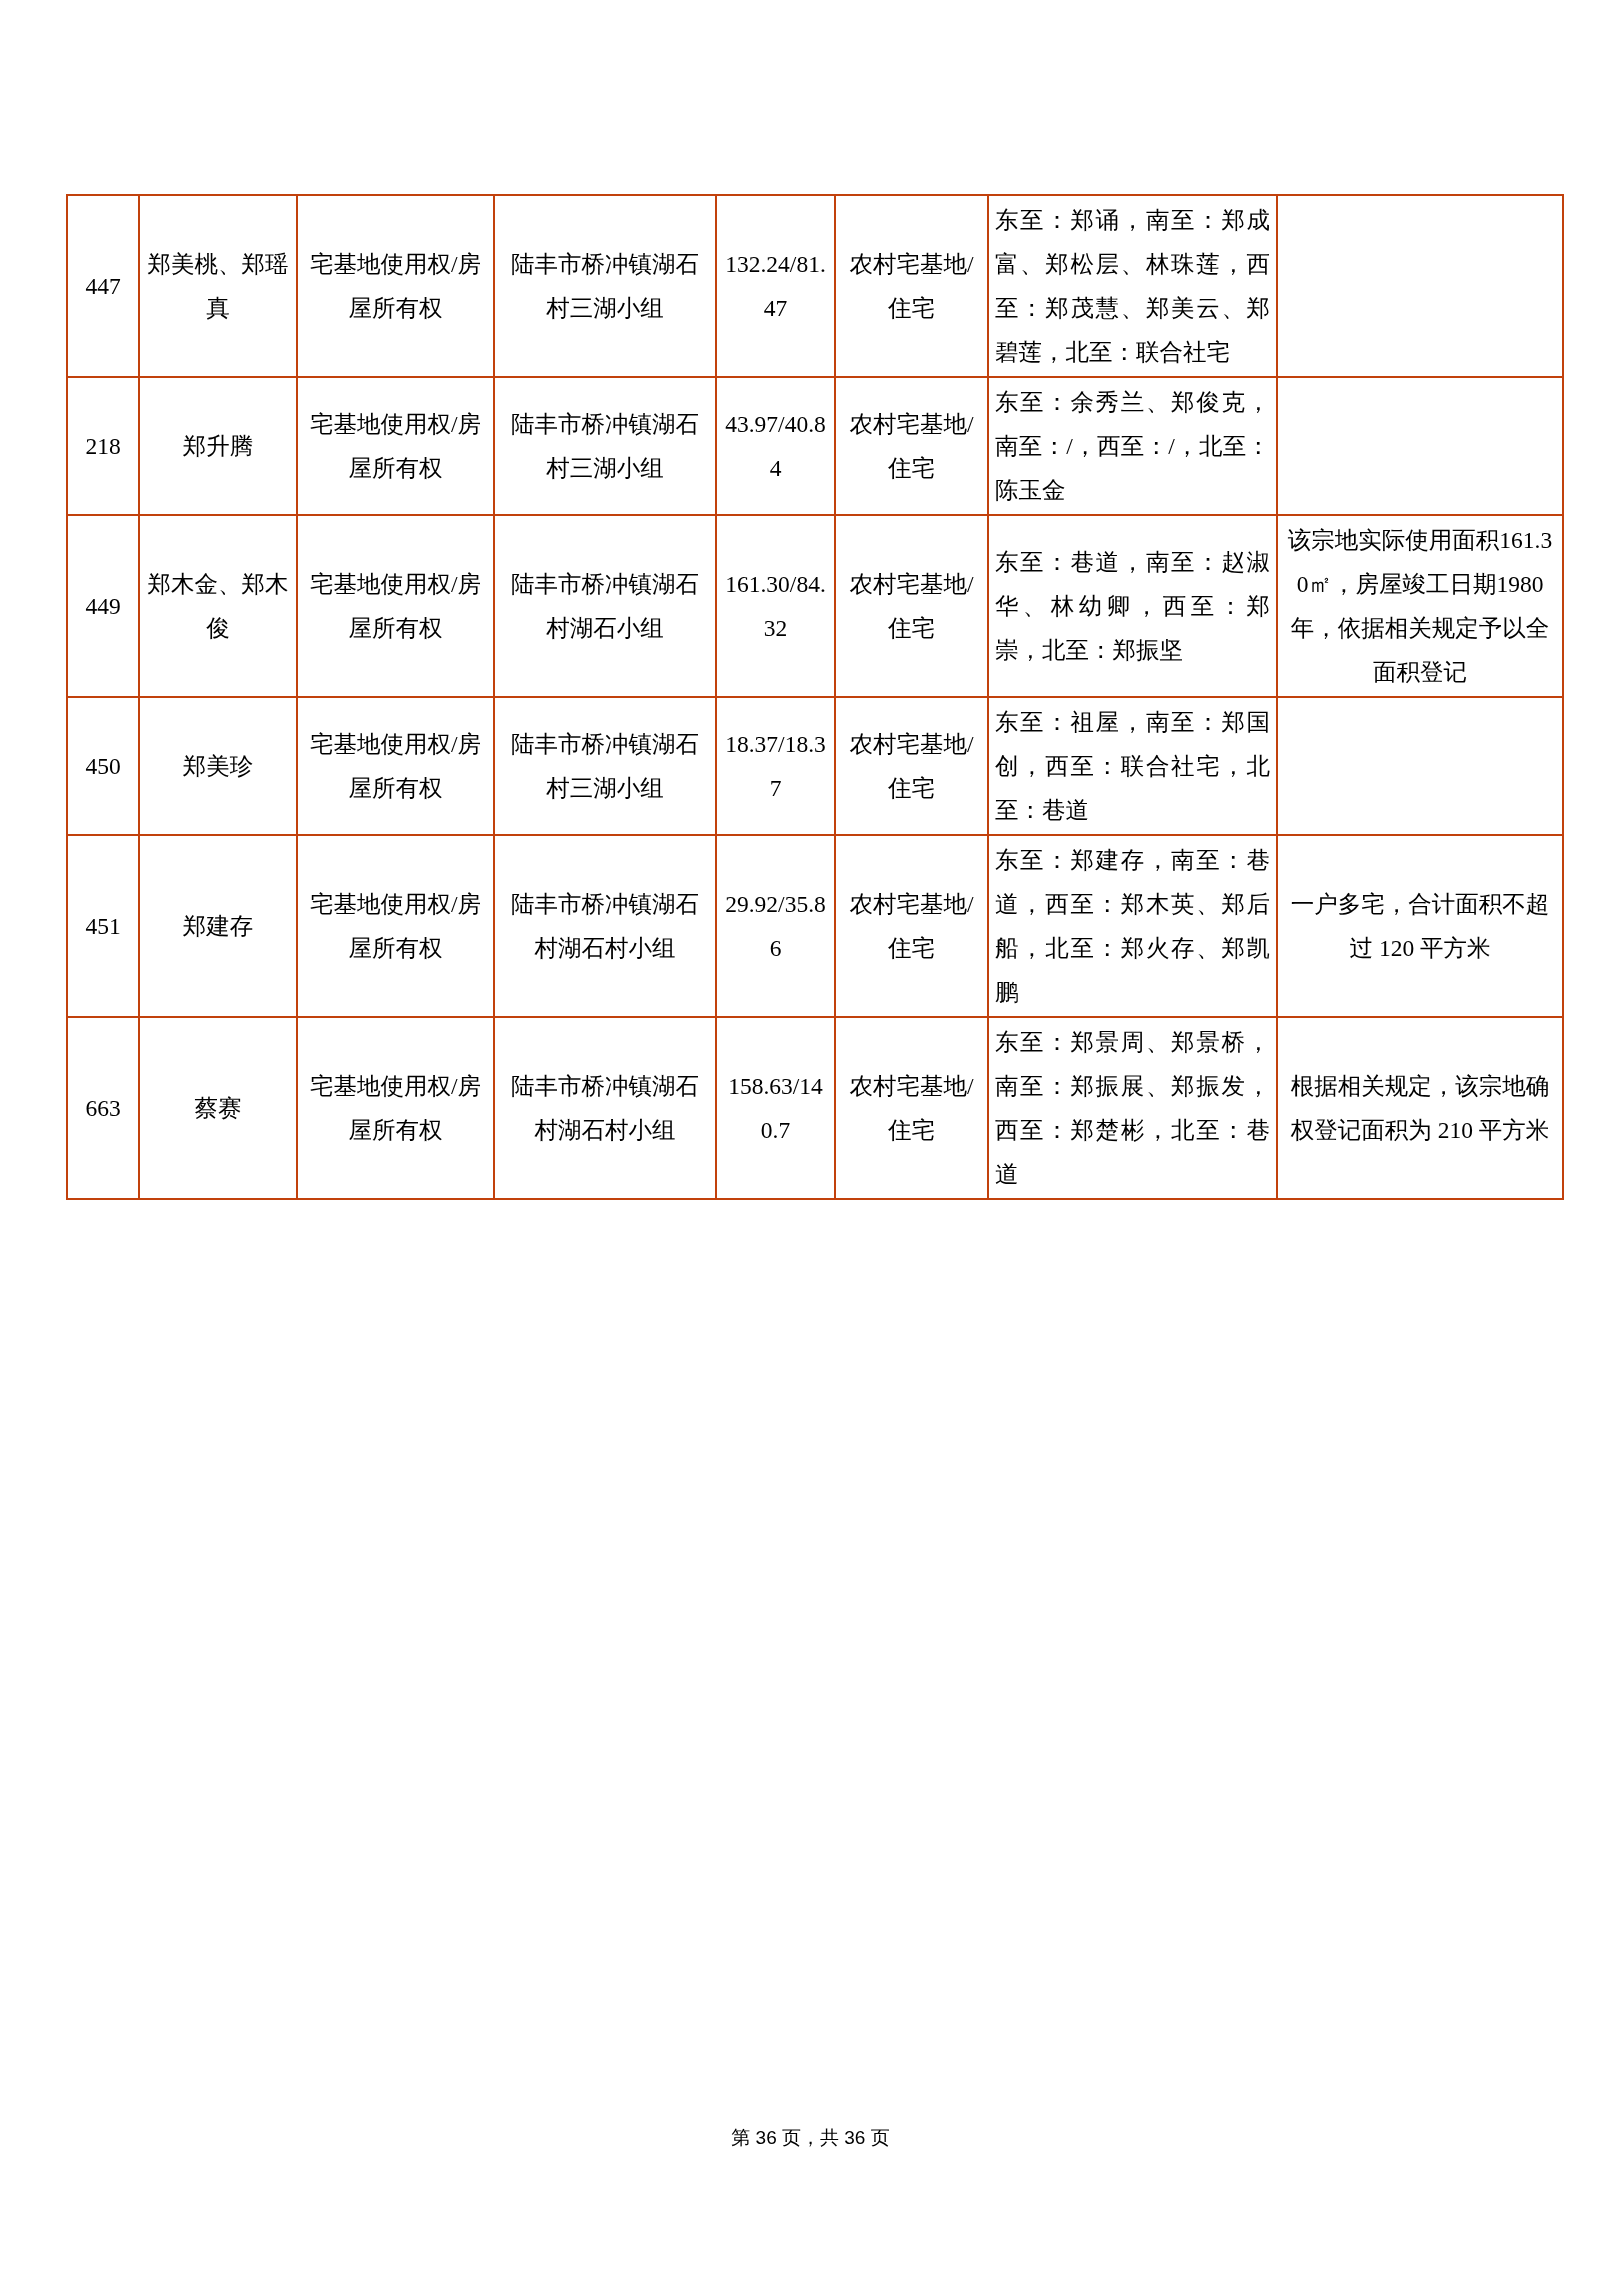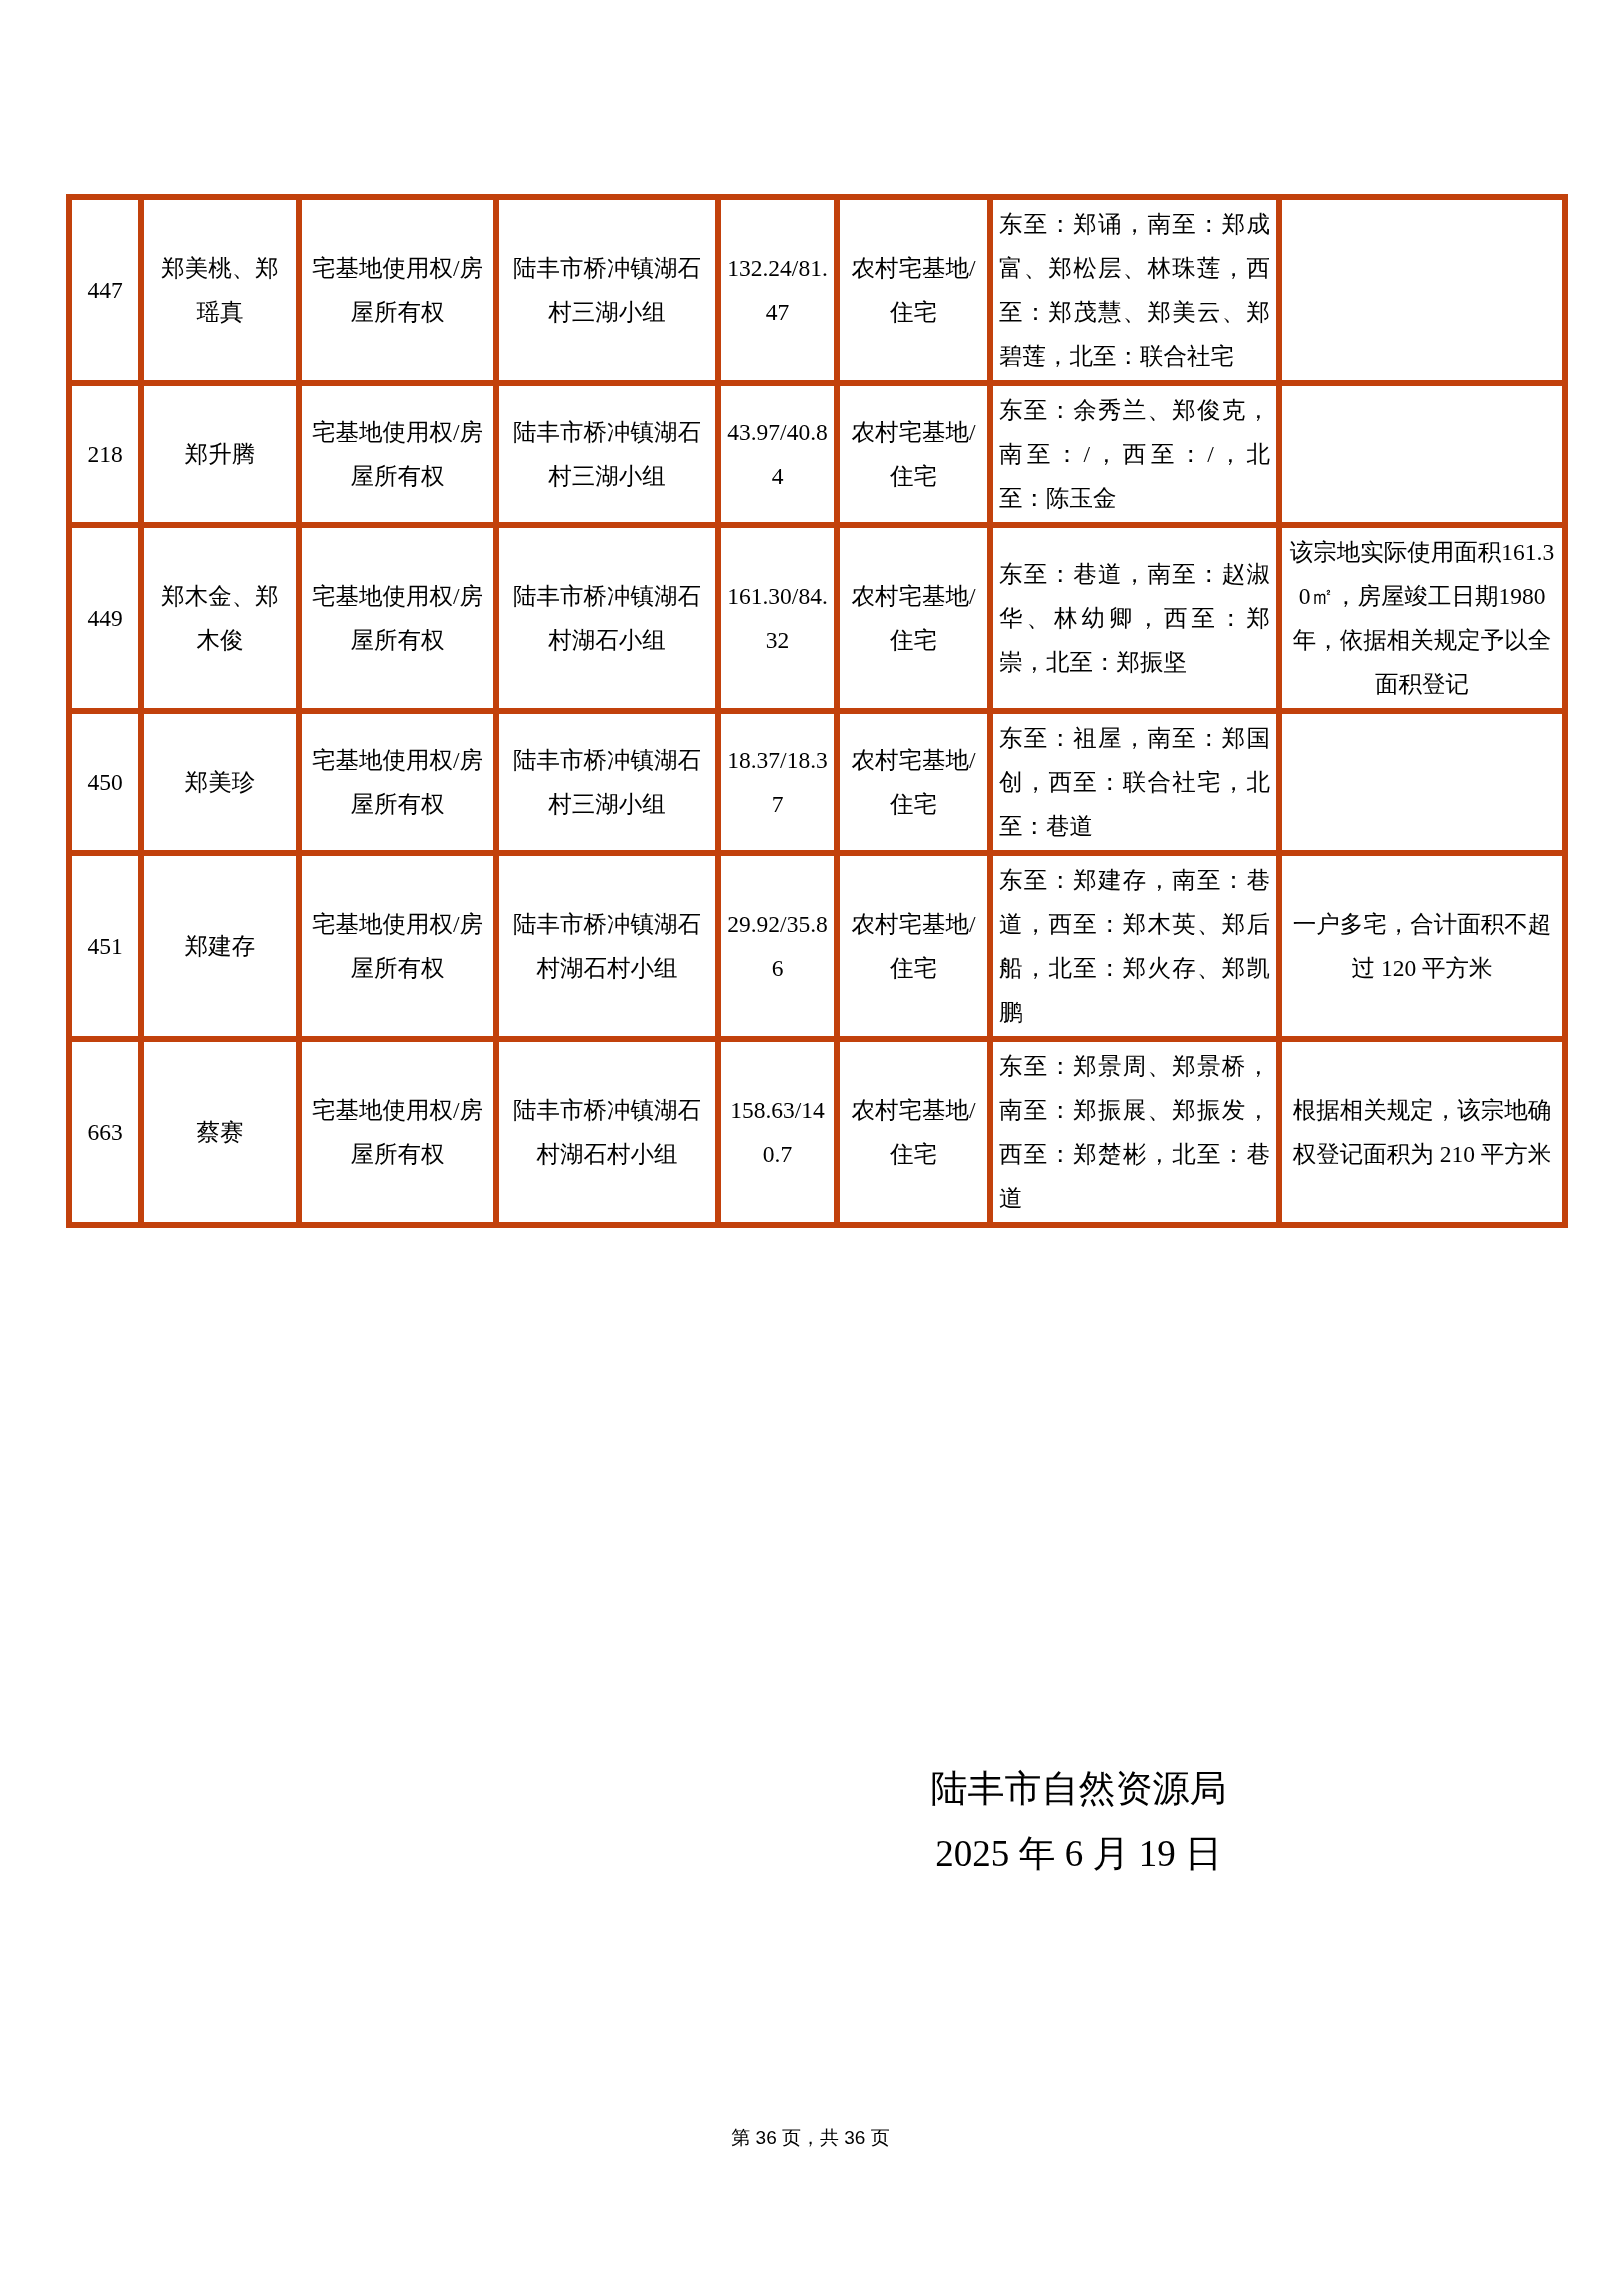--- a/index.html
+++ b/index.html
@@ -20,21 +20,21 @@
   table.records {
     position: absolute;
     left: 66px;
     top: 194px;
     width: 1496px;
     border-collapse: collapse;
     table-layout: fixed;
     border: 2.9px solid #000;
   }
   table.records td {
-    border: 6px solid #c2410c;
+    border: 2px solid #c2410c;
     font-size: 23.5px;
     line-height: 44px;
     text-align: center;
     vertical-align: middle;
     padding: 2px 5.9px;
     word-break: break-all;
     overflow: hidden;
   }
   table.records td.c-bound {
     text-align: justify;
@@ -148,21 +148,17 @@
           <td class="c-loc">陆丰市桥冲镇湖石村湖石村小组</td>
           <td class="c-area">158.63/140.7</td>
           <td class="c-use">农村宅基地/住宅</td>
           <td class="c-bound">东至：郑景周、郑景桥，南至：郑振展、郑振发，西至：郑楚彬，北至：巷道</td>
           <td class="c-note">根据相关规定，该宗地确权登记面积为 210 平方米</td>
         </tr>
       </tbody>
   </table>
 
 
-  <div class="signature-block">
-    <div>陆丰市自然资源局</div>
-    <div>2025 年 6 月 19 日</div>
-  </div>
 
   <div class="page-footer">第 36 页，共 36 页</div>
 
 </div>
 
 
 </body></html>

